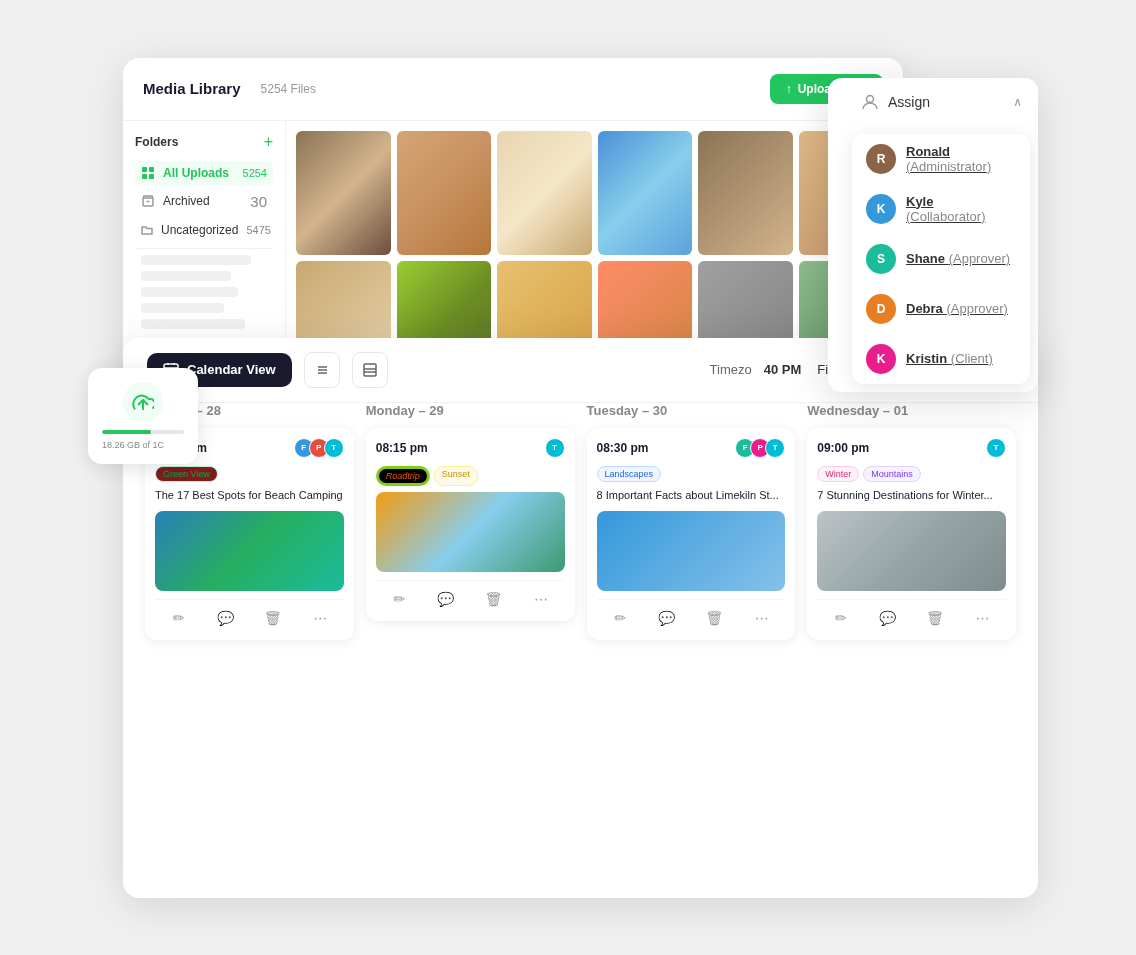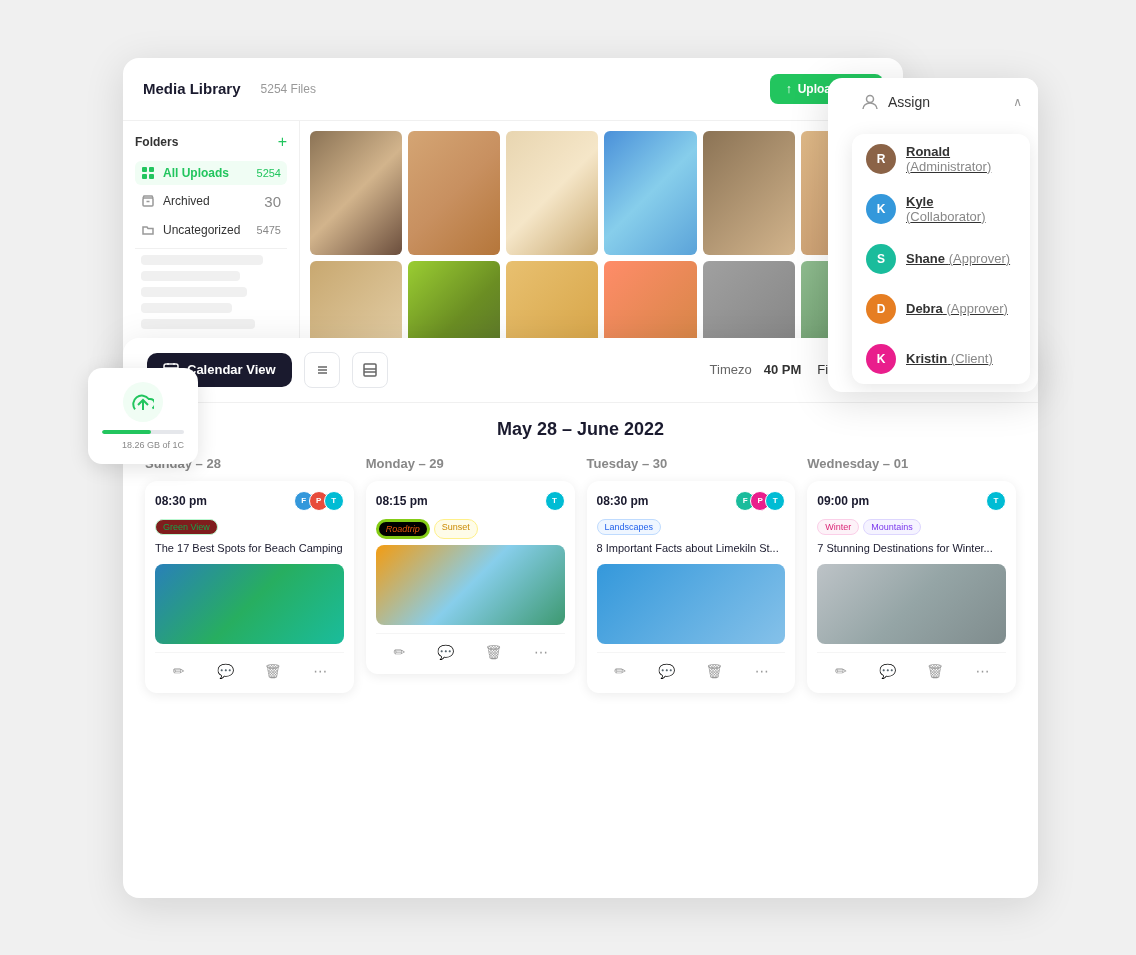--- a/index.html
+++ b/index.html
@@ -65,21 +65,21 @@
       align-items: center;
       gap: 6px;
     }
 
     .media-body {
       display: flex;
       height: calc(100% - 55px);
     }
 
     .sidebar {
-      width: 177px;
+      width: 163px;
       border-right: 1px solid #f0f0f0;
       padding: 12px;
       flex-shrink: 0;
     }
 
     .sidebar-header {
       display: flex;
       align-items: center;
       justify-content: space-between;
       margin-bottom: 10px;
@@ -492,21 +492,21 @@
 
     .upload-progress-fill {
       height: 100%;
       background: #22c55e;
       border-radius: 4px;
     }
 
     .upload-text {
       font-size: 9px;
       color: #888;
-      text-align: right;
+      text-align: left;
     }
 
     
     .thumb-1 { background: linear-gradient(135deg, #8B7355 0%, #D2B48C 50%, #6B4E3D 100%); }
     .thumb-2 { background: linear-gradient(135deg, #D4A574 0%, #C89060 50%, #B5763A 100%); }
     .thumb-3 { background: linear-gradient(135deg, #E8D5B0 0%, #F5E6C8 50%, #C8A870 100%); }
     .thumb-4 { background: linear-gradient(135deg, #4A90D9 0%, #87CEEB 50%, #5BA3D9 100%); }
     .thumb-5 { background: linear-gradient(135deg, #8B7355 0%, #D2B48C 100%); }
     .thumb-6 { background: linear-gradient(135deg, #DEB887 0%, #C4956A 100%); }
     .thumb-7 { background: linear-gradient(135deg, #C8A870 0%, #E8D5B0 100%); }
@@ -704,21 +704,20 @@
       <div class="team-avatars">
         <div class="team-avatar av-brown">R</div>
         <div class="team-avatar av-blue">K</div>
         <div class="team-avatar av-red">S</div>
         <div class="team-avatar av-teal">D</div>
         <div class="team-avatar av-cyan">K</div>
       </div>
       <span style="font-size:13px;color:#666;margin-left:8px;">ers</span>
     </div>
 
-    <div class="cal-date-header">May 28 – June 2022</div>
 
     <div class="cal-columns">
 
       <div class="cal-column">
         <div class="cal-day-label">Sunday – 28</div>
         <div class="cal-post-card">
           <div class="cal-post-header">
             <span class="cal-post-time">08:30 pm</span>
             <div class="cal-post-avatars">
               <div class="cal-post-avatar av-blue">F</div>

